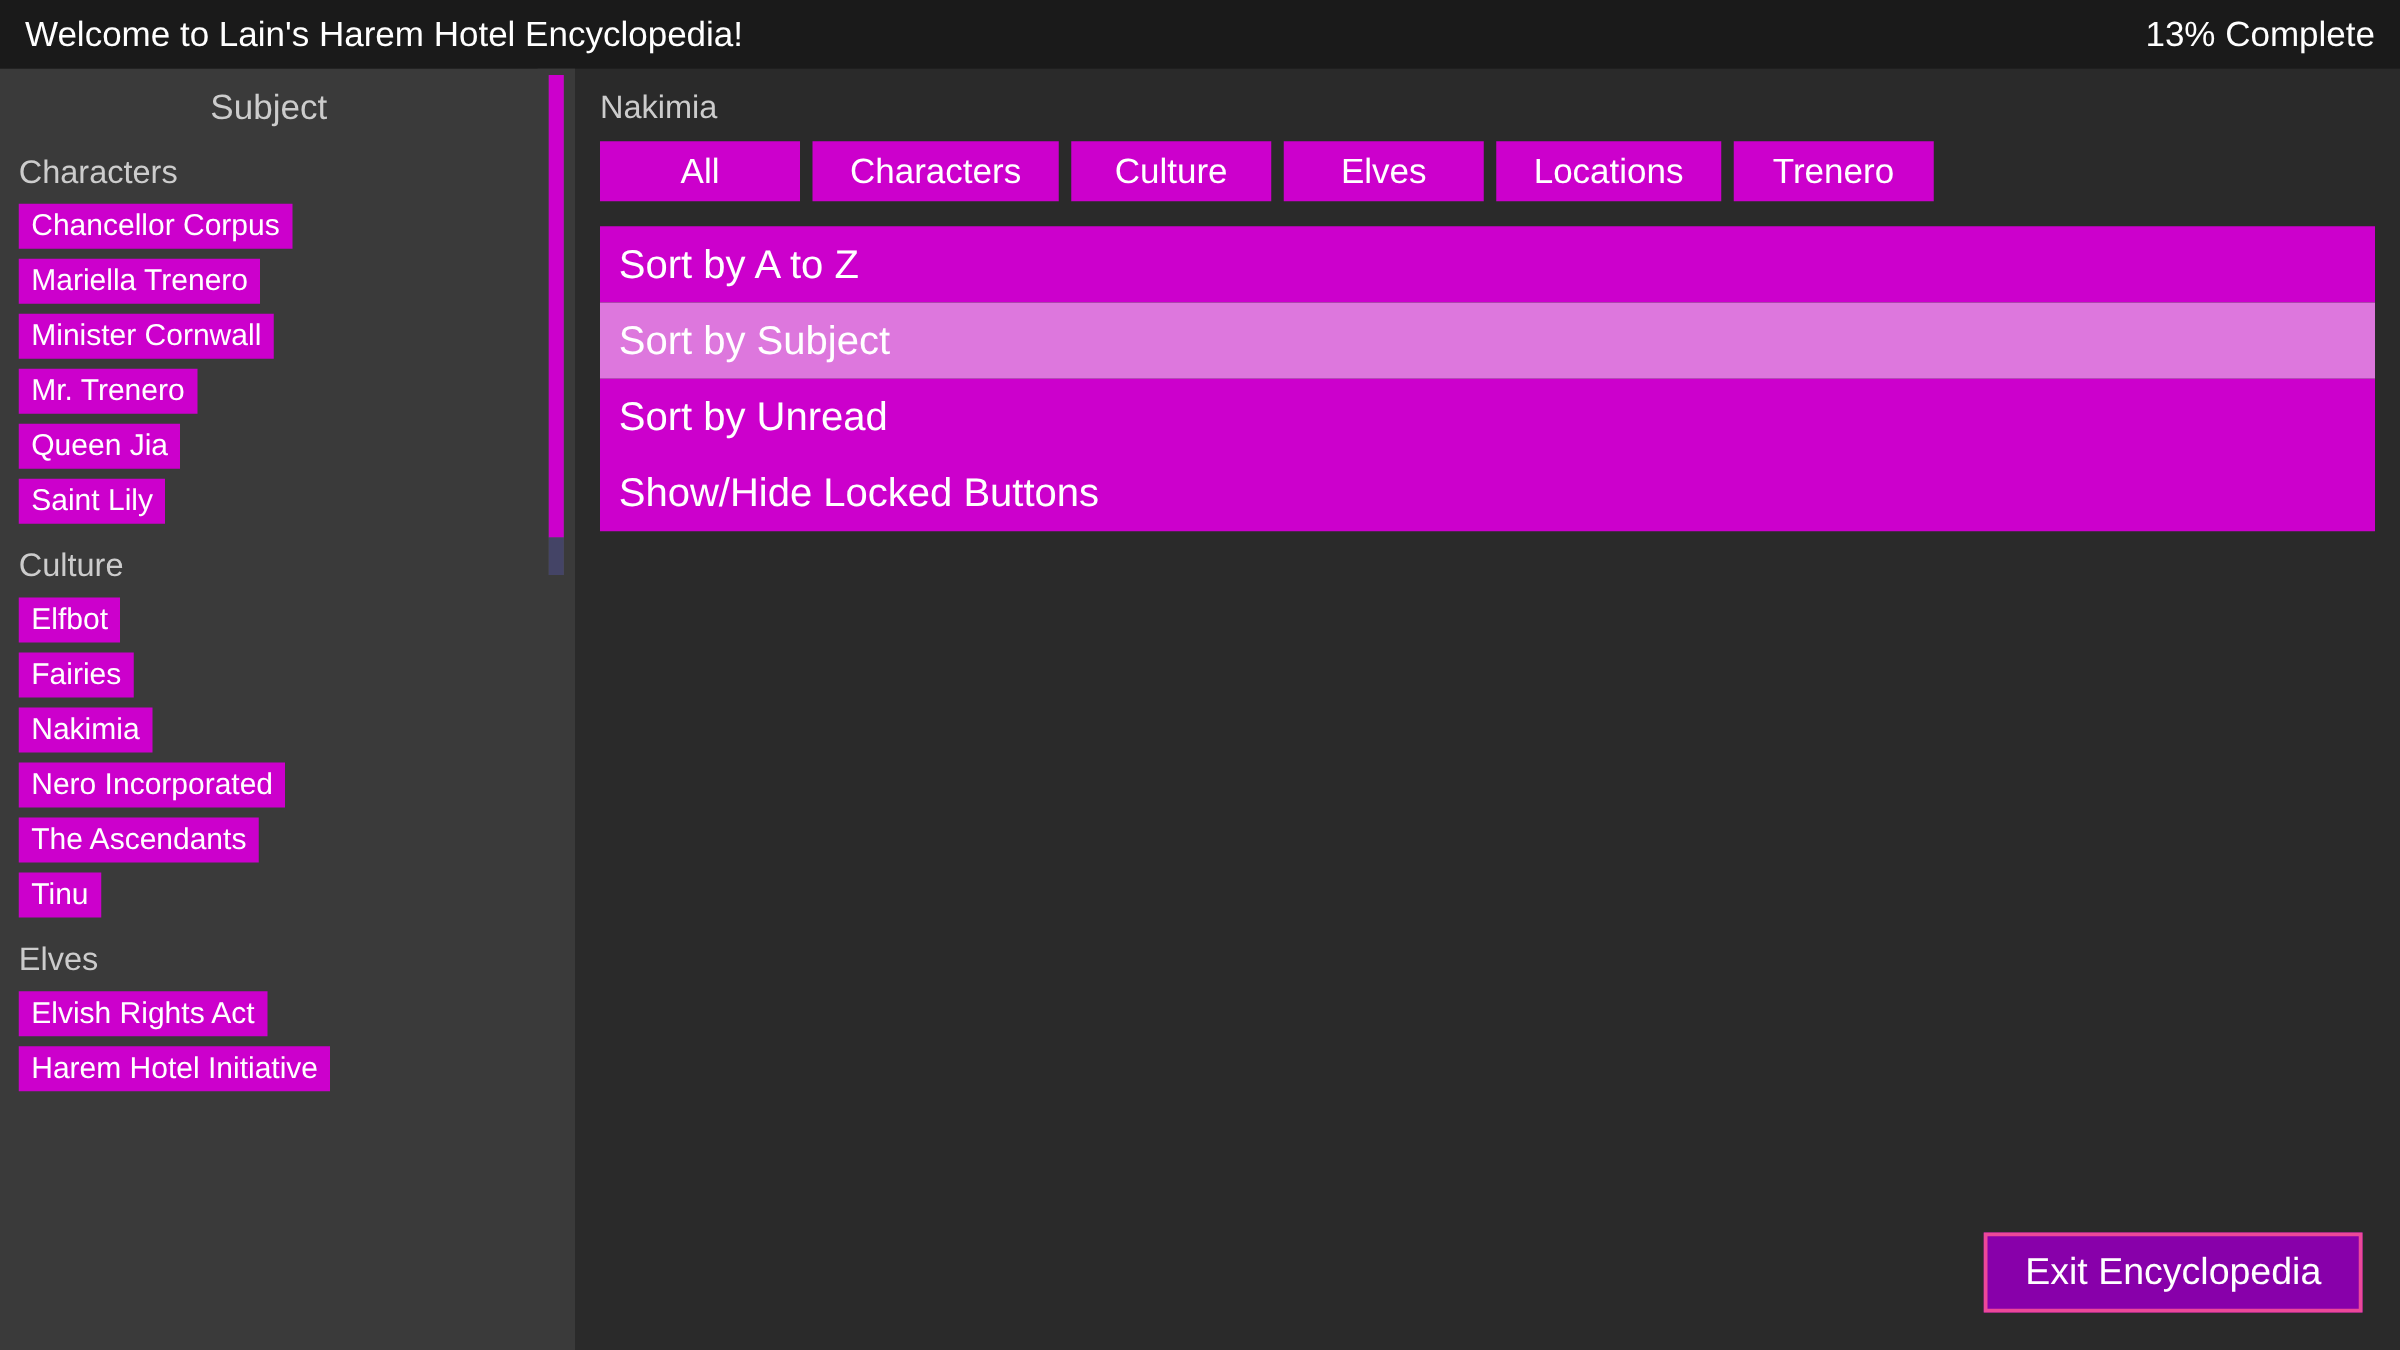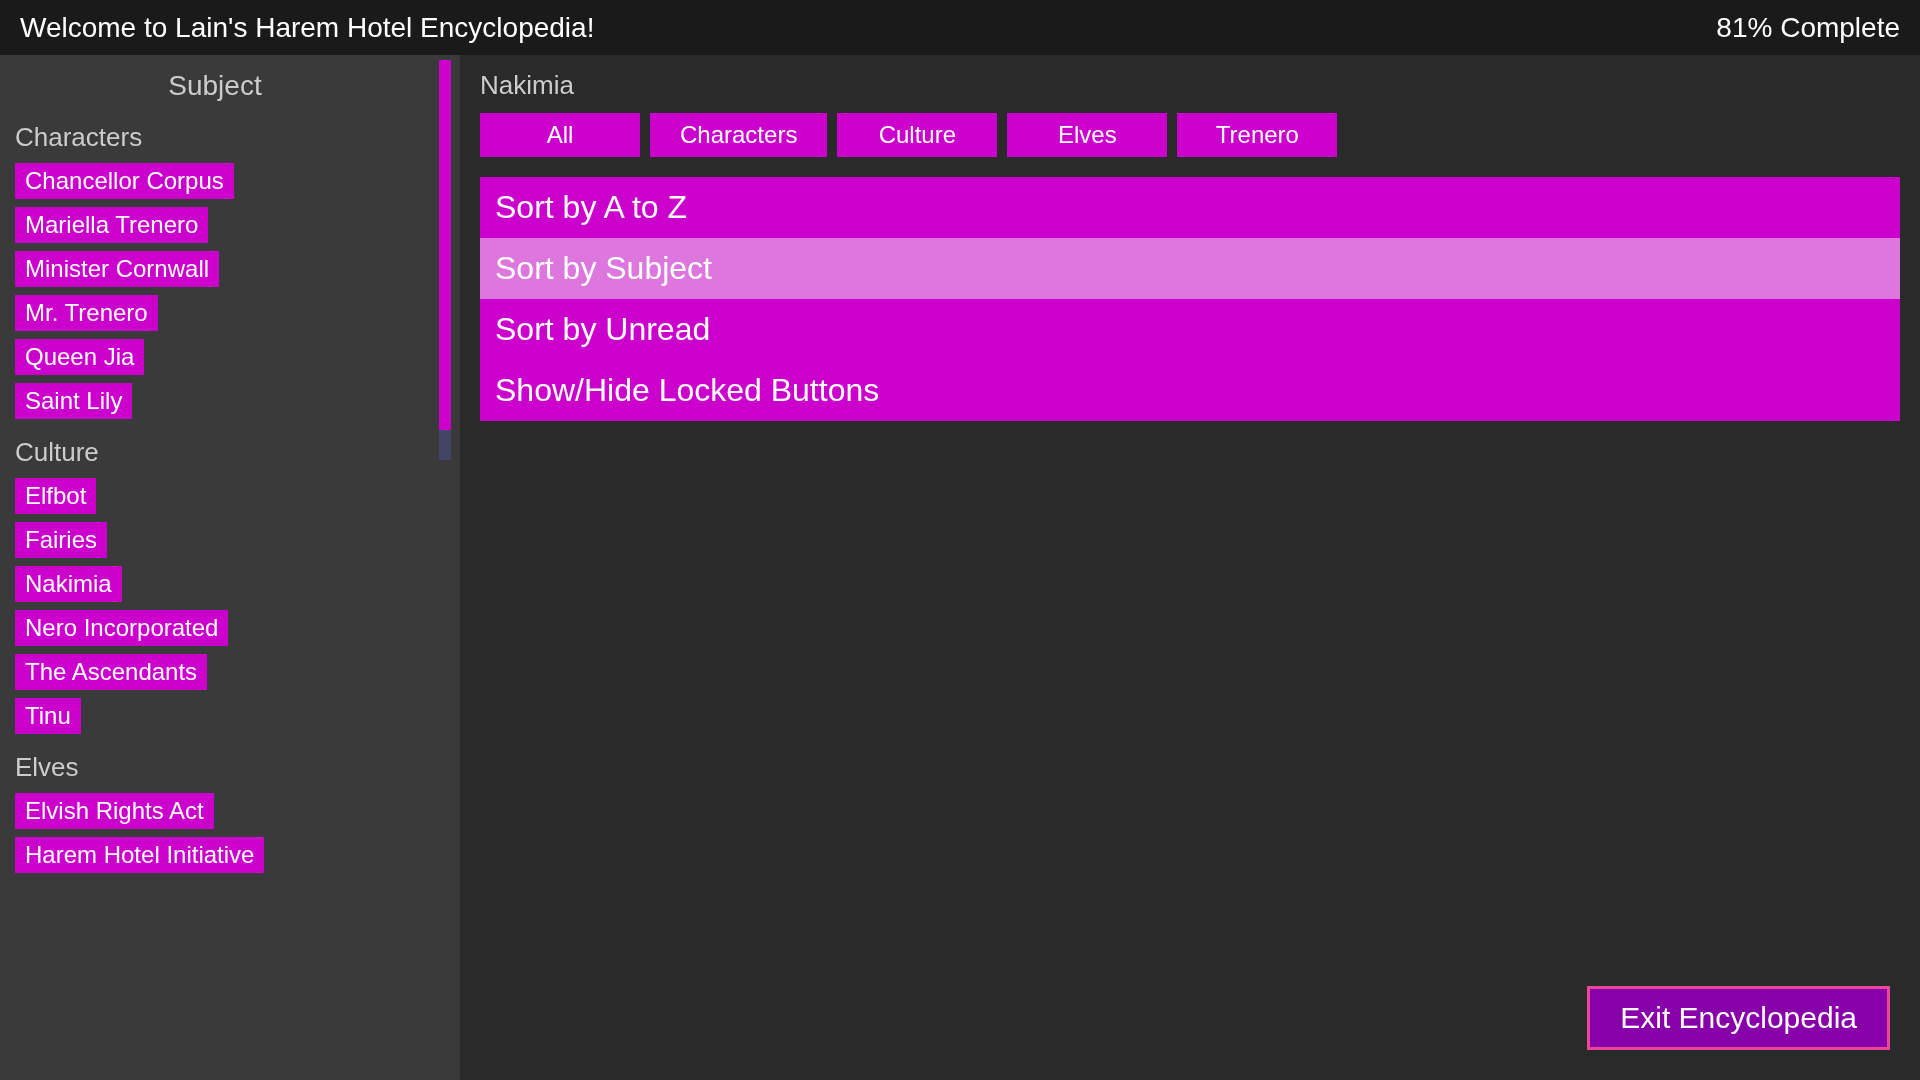--- a/index.html
+++ b/index.html
@@ -145,21 +145,21 @@
       flex-direction: row;
       gap: 0px;
       margin-bottom: 20px;
       flex-wrap: wrap;
       gap: 10px;
     }
 
     .filter-btn {
       background-color: #cc00cc;
       color: #ffffff;
-      font-size: 24px;
+      font-size: 28px;
       padding: 8px 30px;
       border: none;
       cursor: pointer;
       min-width: 160px;
       text-align: center;
     }
 
     
     #sort-options {
       display: flex;
@@ -204,21 +204,21 @@
       padding: 12px 30px;
       border: 3px solid #ec4899;
       cursor: pointer;
     }
   </style>
 </head>
 <body>
 
 <div id="header">
   <span id="header-title">Welcome to Lain's Harem Hotel Encyclopedia!</span>
-  <span id="header-completion">81% Complete</span>
+  <span id="header-completion">13% Complete</span>
 </div>
 
 <div id="main">
 
   <div id="left-panel">
     <div id="subject-list">
       <div id="subject-heading">Subject</div>
 
       <div id="categories-container"><div class="category-heading">Characters</div><div class="subject-btn">Chancellor Corpus</div><br><div class="subject-btn">Mariella Trenero</div><br><div class="subject-btn">Minister Cornwall</div><br><div class="subject-btn">Mr. Trenero</div><br><div class="subject-btn">Queen Jia</div><br><div class="subject-btn">Saint Lily</div><br><div class="category-heading">Culture</div><div class="subject-btn">Elfbot</div><br><div class="subject-btn">Fairies</div><br><div class="subject-btn">Nakimia</div><br><div class="subject-btn">Nero Incorporated</div><br><div class="subject-btn">The Ascendants</div><br><div class="subject-btn">Tinu</div><br><div class="category-heading">Elves</div><div class="subject-btn">Elvish Rights Act</div><br><div class="subject-btn">Harem Hotel Initiative</div><br></div>
     </div>
@@ -233,20 +233,21 @@
 
   <div id="right-panel">
     <div id="filters-label">Nakimia</div>
 
     <div id="filter-buttons">
 
     <button class="filter-btn">All</button>
         <button class="filter-btn">Characters</button>
         <button class="filter-btn">Culture</button>
         <button class="filter-btn">Elves</button>
+        <button class="filter-btn">Locations</button>
         <button class="filter-btn">Trenero</button>
       </div>
 
     <div id="sort-options">
 
     <div class="sort-option sort-option-a">Sort by A to Z</div>
         <div class="sort-option sort-option-b">Sort by Subject</div>
         <div class="sort-option sort-option-c">Sort by Unread</div>
         <div class="sort-option sort-option-d">Show/Hide Locked Buttons</div>
       </div>

